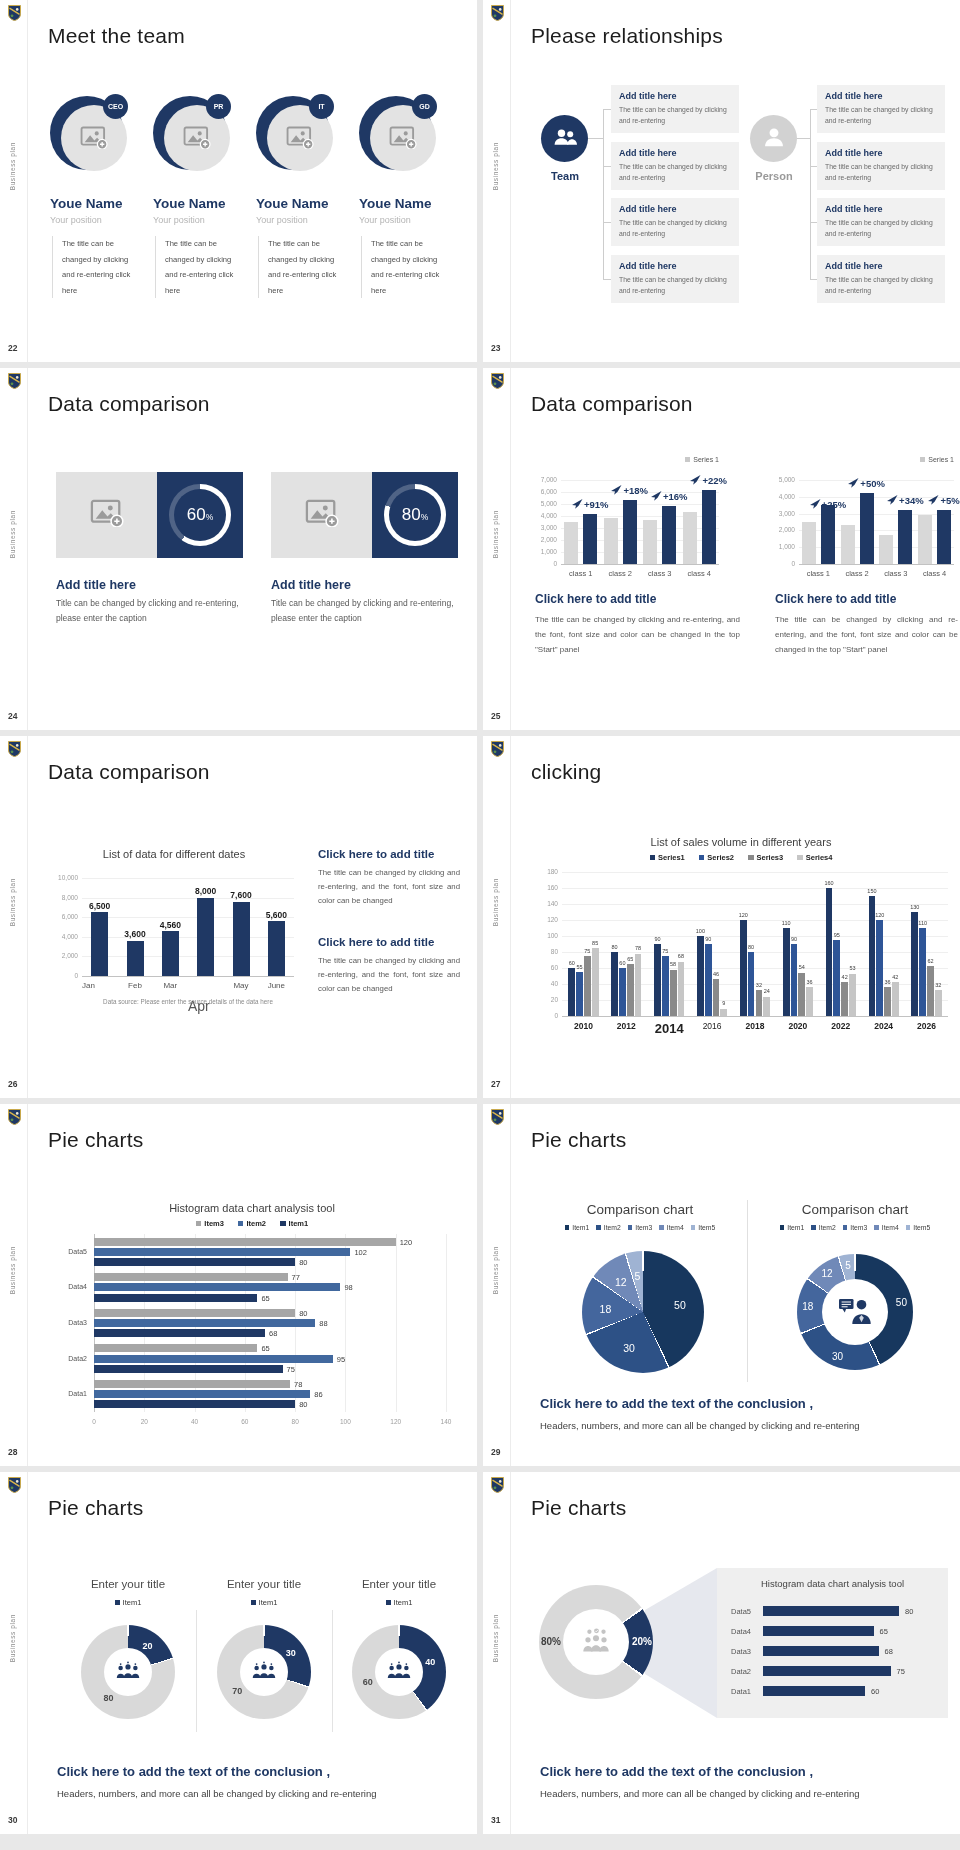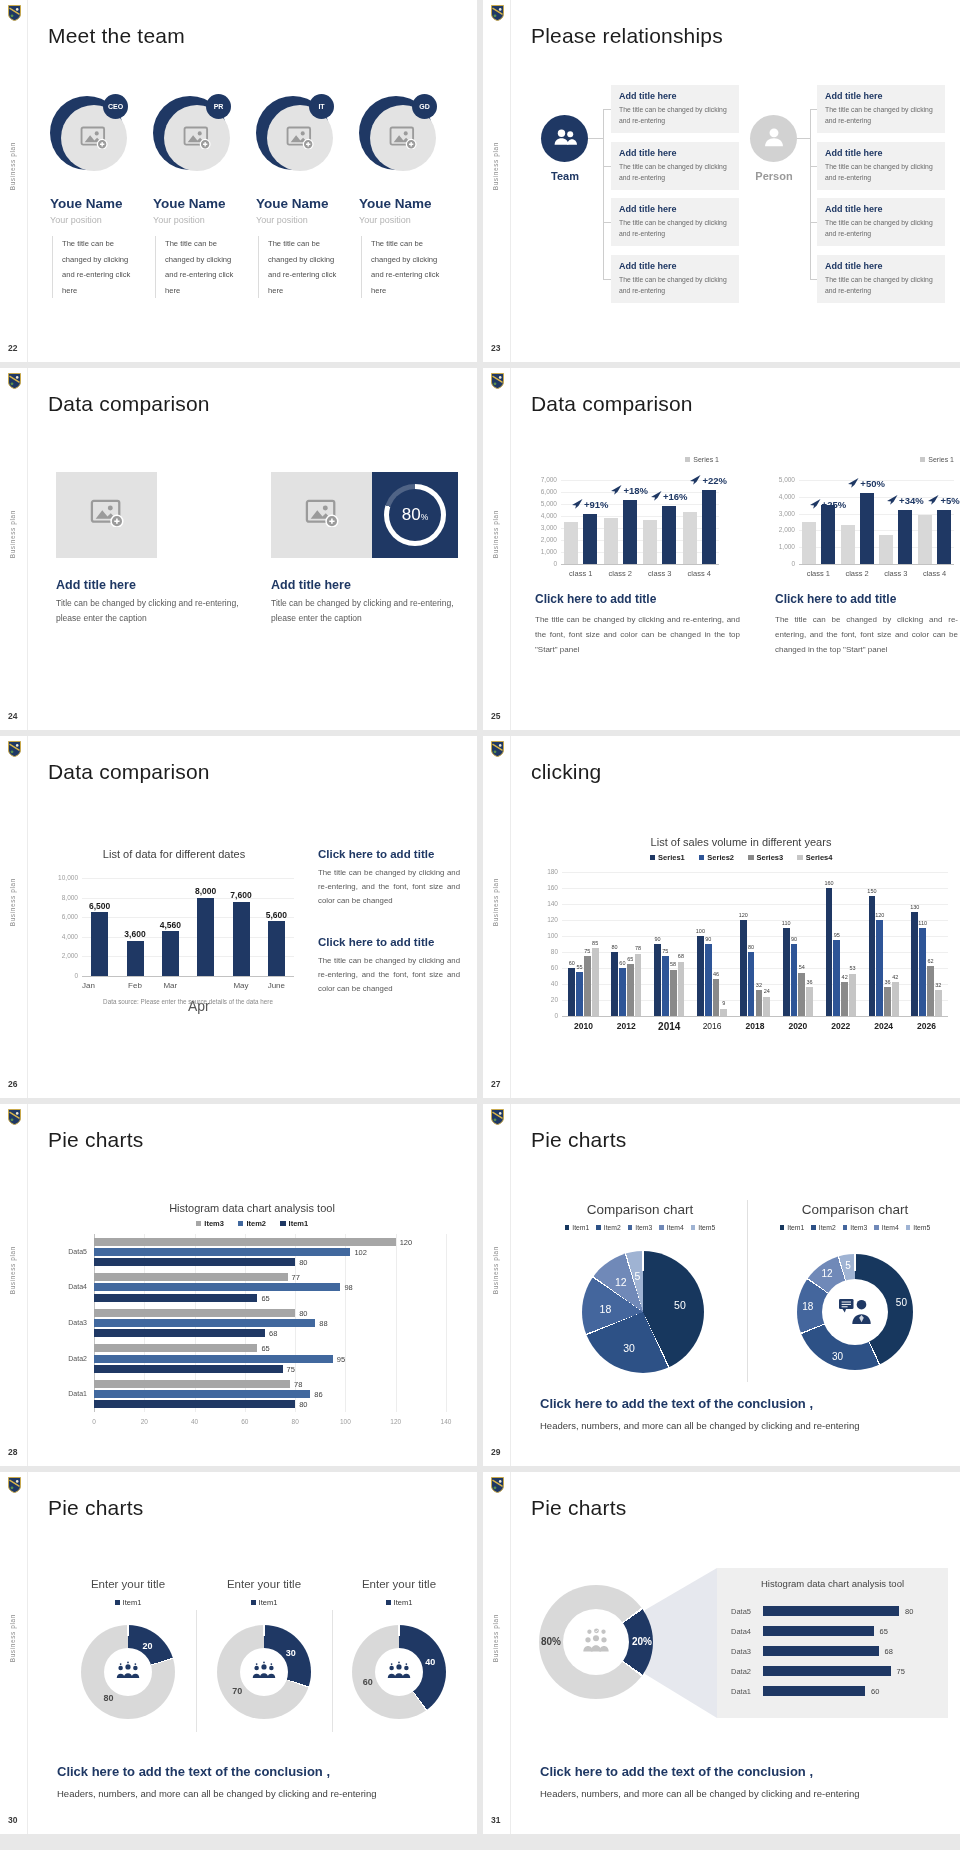--- a/index.html
+++ b/index.html
@@ -217,20 +217,27 @@
   <div id="c24">
       <div style="position: absolute; left: 56px; top: 104px; width: 187px; height: 86px;">
         <div style="position: absolute; left: 0px; top: 0px; width: 101px; height: 86px; background: rgb(226, 226, 226); display: flex; align-items: center; justify-content: center;">
           <div style="position: static;"><svg width="34" viewBox="0 0 36 30">
               <rect x="2" y="2" width="29" height="22" rx="2" fill="none" stroke="#9b9b9b" stroke-width="2.4"></rect>
               <circle cx="21.5" cy="9.5" r="2.6" fill="#9b9b9b"></circle>
               <path d="M6 21 L13 12 L18.5 18.5 L22 15 L27.5 21 Z" fill="#9b9b9b"></path>
               <circle cx="28.5" cy="23.5" r="6.2" fill="#9b9b9b" stroke="#ffffff" stroke-width="1.6"></circle>
               <path d="M28.5 20.7 v5.6 M25.7 23.5 h5.6" stroke="#ffffff" stroke-width="1.7" fill="none"></path>
             </svg></div>
+        </div>
+        <div style="position: absolute; left: 101px; top: 0px; width: 86px; height: 86px; background: rgb(31, 56, 100);">
+          <div style="position: absolute; left: 12px; top: 12px; width: 62px; height: 62px; border-radius: 50%; background: conic-gradient(rgb(255, 255, 255) 0deg, rgb(255, 255, 255) 216deg, rgba(255, 255, 255, 0.22) 216deg, rgba(255, 255, 255, 0.22) 360deg);">
+            <div style="position: absolute; left: 5px; top: 5px; width: 52px; height: 52px; border-radius: 50%; background: rgb(31, 56, 100); display: flex; align-items: center; justify-content: center;">
+              <div style="position: static; color: rgb(255, 255, 255); font-weight: 300;"><span style="font-size:17px">60</span><span style="font-size:8.5px">%</span></div>
+            </div>
+          </div>
         </div>
       </div>
       <div style="position: absolute; left: 56px; top: 210px; font-size: 12.5px; font-weight: bold; color: rgb(31, 56, 100);">Add title here</div>
       <div style="position: absolute; left: 56px; top: 228px; width: 190px; font-size: 8.5px; color: rgb(89, 89, 89); line-height: 1.8;">Title can be changed by clicking and re-entering, please enter the caption</div>
       <div style="position: absolute; left: 271px; top: 104px; width: 187px; height: 86px;">
         <div style="position: absolute; left: 0px; top: 0px; width: 101px; height: 86px; background: rgb(226, 226, 226); display: flex; align-items: center; justify-content: center;">
           <div style="position: static;"><svg width="34" viewBox="0 0 36 30">
               <rect x="2" y="2" width="29" height="22" rx="2" fill="none" stroke="#9b9b9b" stroke-width="2.4"></rect>
               <circle cx="21.5" cy="9.5" r="2.6" fill="#9b9b9b"></circle>
               <path d="M6 21 L13 12 L18.5 18.5 L22 15 L27.5 21 Z" fill="#9b9b9b"></path>
@@ -489,21 +496,21 @@
       <div style="position: absolute; left: 96.0333px; top: 109.1px; width: 28px; text-align: center; font-size: 5.5px; color: rgb(60, 60, 60); font-weight: normal; white-space: nowrap;">78</div>
       <div style="position: absolute; left: 76.8889px; top: 185px; width: 42.8889px; text-align: center; font-size: 8.5px; color: rgb(34, 34, 34); font-weight: bold;">2012</div>
       <div style="position: absolute; left: 126.122px; top: 108px; width: 6.8px; height: 72px; background: rgb(31, 56, 100);"></div>
       <div style="position: absolute; left: 115.522px; top: 99.5px; width: 28px; text-align: center; font-size: 5.5px; color: rgb(60, 60, 60); font-weight: normal; white-space: nowrap;">90</div>
       <div style="position: absolute; left: 133.922px; top: 120px; width: 6.8px; height: 60px; background: rgb(46, 85, 151);"></div>
       <div style="position: absolute; left: 123.322px; top: 111.5px; width: 28px; text-align: center; font-size: 5.5px; color: rgb(60, 60, 60); font-weight: normal; white-space: nowrap;">75</div>
       <div style="position: absolute; left: 141.722px; top: 133.6px; width: 6.8px; height: 46.4px; background: rgb(138, 138, 138);"></div>
       <div style="position: absolute; left: 131.122px; top: 125.1px; width: 28px; text-align: center; font-size: 5.5px; color: rgb(60, 60, 60); font-weight: normal; white-space: nowrap;">58</div>
       <div style="position: absolute; left: 149.522px; top: 125.6px; width: 6.8px; height: 54.4px; background: rgb(198, 198, 198);"></div>
       <div style="position: absolute; left: 138.922px; top: 117.1px; width: 28px; text-align: center; font-size: 5.5px; color: rgb(60, 60, 60); font-weight: normal; white-space: nowrap;">68</div>
-      <div style="position: absolute; left: 119.778px; top: 185px; width: 42.8889px; text-align: center; font-size: 10px; color: rgb(34, 34, 34); font-weight: bold;">2014</div>
+      <div style="position: absolute; left: 119.778px; top: 185px; width: 42.8889px; text-align: center; font-size: 13px; color: rgb(34, 34, 34); font-weight: bold;">2014</div>
       <div style="position: absolute; left: 169.011px; top: 100px; width: 6.8px; height: 80px; background: rgb(31, 56, 100);"></div>
       <div style="position: absolute; left: 158.411px; top: 91.5px; width: 28px; text-align: center; font-size: 5.5px; color: rgb(60, 60, 60); font-weight: normal; white-space: nowrap;">100</div>
       <div style="position: absolute; left: 176.811px; top: 108px; width: 6.8px; height: 72px; background: rgb(46, 85, 151);"></div>
       <div style="position: absolute; left: 166.211px; top: 99.5px; width: 28px; text-align: center; font-size: 5.5px; color: rgb(60, 60, 60); font-weight: normal; white-space: nowrap;">90</div>
       <div style="position: absolute; left: 184.611px; top: 143.2px; width: 6.8px; height: 36.8px; background: rgb(138, 138, 138);"></div>
       <div style="position: absolute; left: 174.011px; top: 134.7px; width: 28px; text-align: center; font-size: 5.5px; color: rgb(60, 60, 60); font-weight: normal; white-space: nowrap;">46</div>
       <div style="position: absolute; left: 192.411px; top: 172.8px; width: 6.8px; height: 7.2px; background: rgb(198, 198, 198);"></div>
       <div style="position: absolute; left: 181.811px; top: 164.3px; width: 28px; text-align: center; font-size: 5.5px; color: rgb(60, 60, 60); font-weight: normal; white-space: nowrap;">9</div>
       <div style="position: absolute; left: 162.667px; top: 185px; width: 42.8889px; text-align: center; font-size: 8.5px; color: rgb(34, 34, 34); font-weight: normal;">2016</div>
       <div style="position: absolute; left: 211.9px; top: 84px; width: 6.8px; height: 96px; background: rgb(31, 56, 100);"></div>

